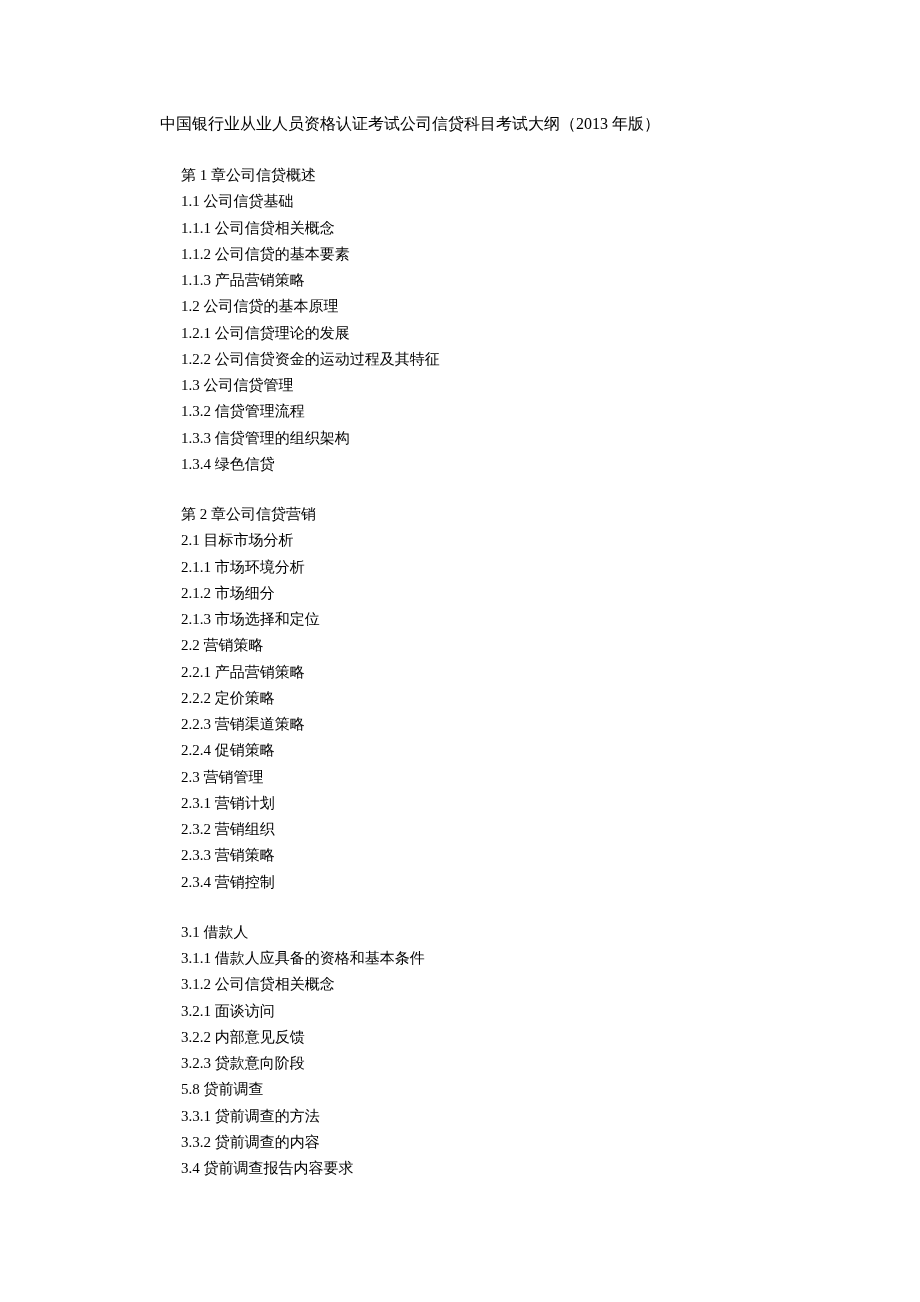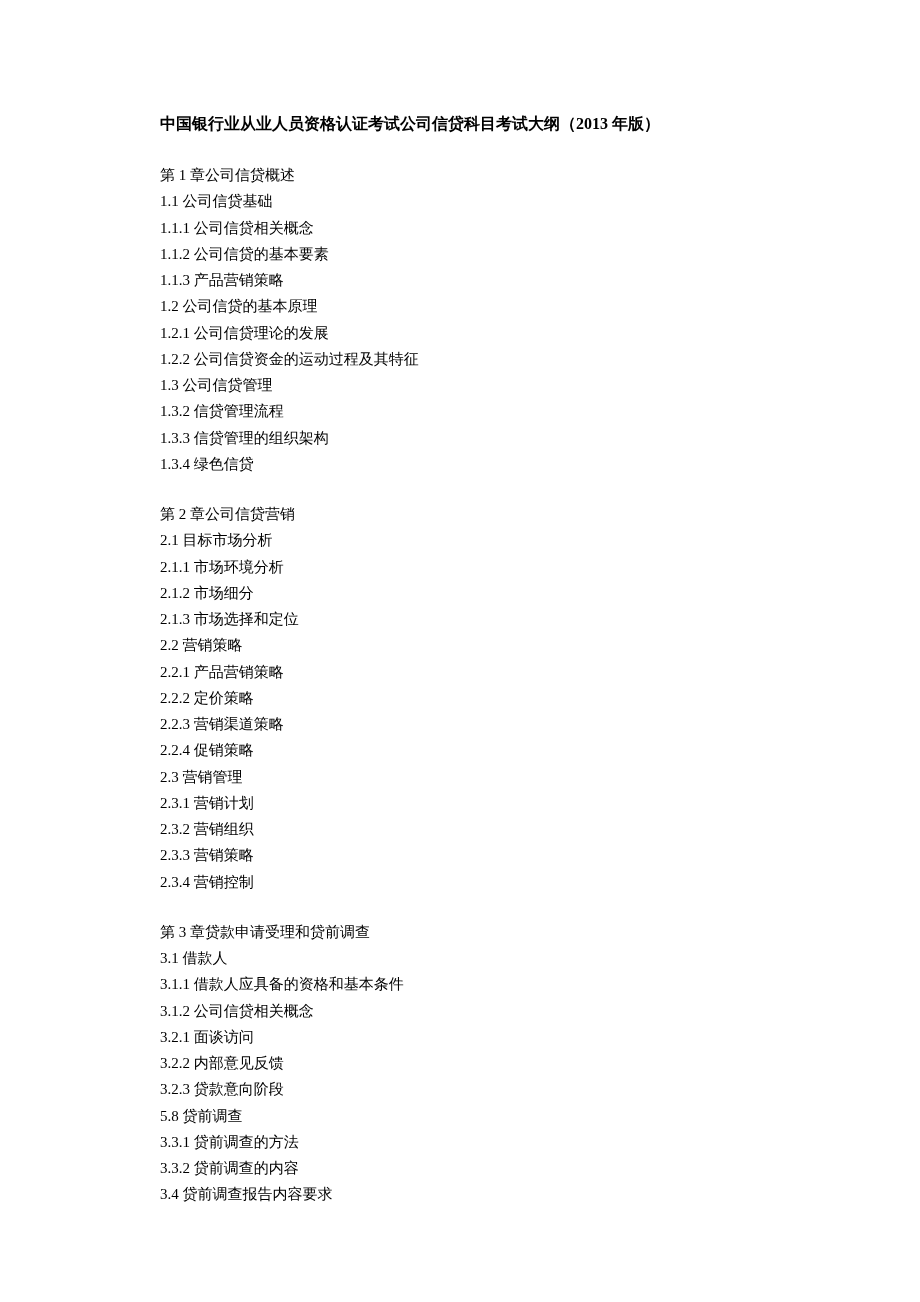--- a/index.html
+++ b/index.html
@@ -10,26 +10,27 @@
     color: #000000;
     line-height: 1.75;
   }
   .page {
     width: 920px;
     min-height: 1302px;
     box-sizing: border-box;
     padding: 110px 155px 100px 160px;
   }
   .title {
-    font-weight: bold;
+    font-weight: normal;
     font-size: 16px;
     margin-bottom: 24px;
   }
   .line {
     white-space: pre-wrap;
+    margin-left: 21px;
   }
   .section-gap {
     height: 24px;
   }
 </style>
 </head>
 <body>
 
 <div class="page">
   <div class="title">中国银行业从业人员资格认证考试公司信贷科目考试大纲（2013 年版）</div>
@@ -56,21 +57,20 @@
       <div class="line">2.2.1 产品营销策略</div>
       <div class="line">2.2.2 定价策略</div>
       <div class="line">2.2.3 营销渠道策略</div>
       <div class="line">2.2.4 促销策略</div>
       <div class="line">2.3 营销管理</div>
       <div class="line">2.3.1 营销计划</div>
       <div class="line">2.3.2 营销组织</div>
       <div class="line">2.3.3 营销策略</div>
       <div class="line">2.3.4 营销控制</div>
       <div class="section-gap"></div>
-      <div class="line">第 3 章贷款申请受理和贷前调查</div>
       <div class="line">3.1 借款人</div>
       <div class="line">3.1.1 借款人应具备的资格和基本条件</div>
       <div class="line">3.1.2 公司信贷相关概念</div>
       <div class="line">3.2.1 面谈访问</div>
       <div class="line">3.2.2 内部意见反馈</div>
       <div class="line">3.2.3 贷款意向阶段</div>
       <div class="line">5.8 贷前调查</div>
       <div class="line">3.3.1 贷前调查的方法</div>
       <div class="line">3.3.2 贷前调查的内容</div>
       <div class="line">3.4 贷前调查报告内容要求</div>

